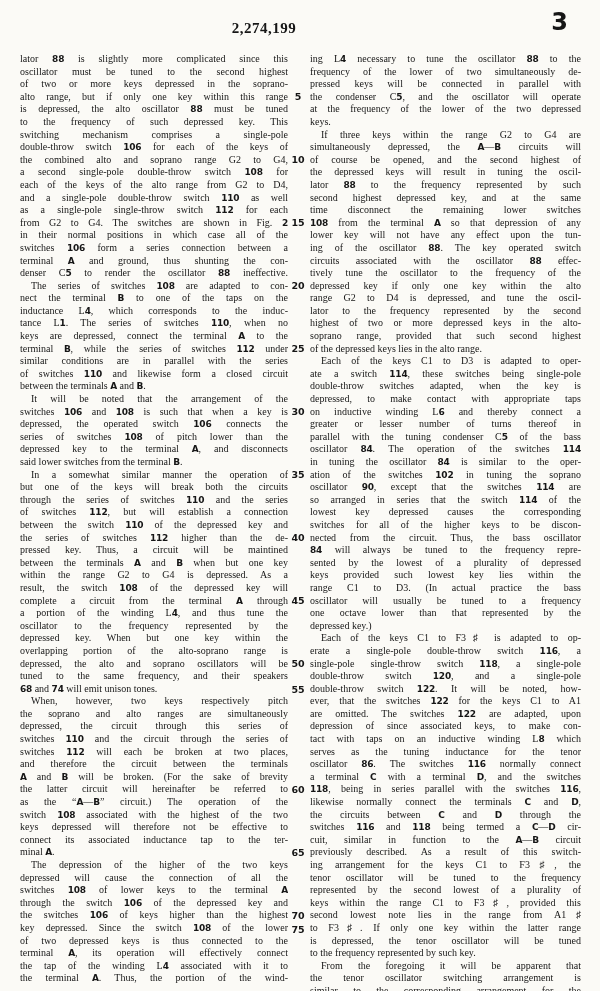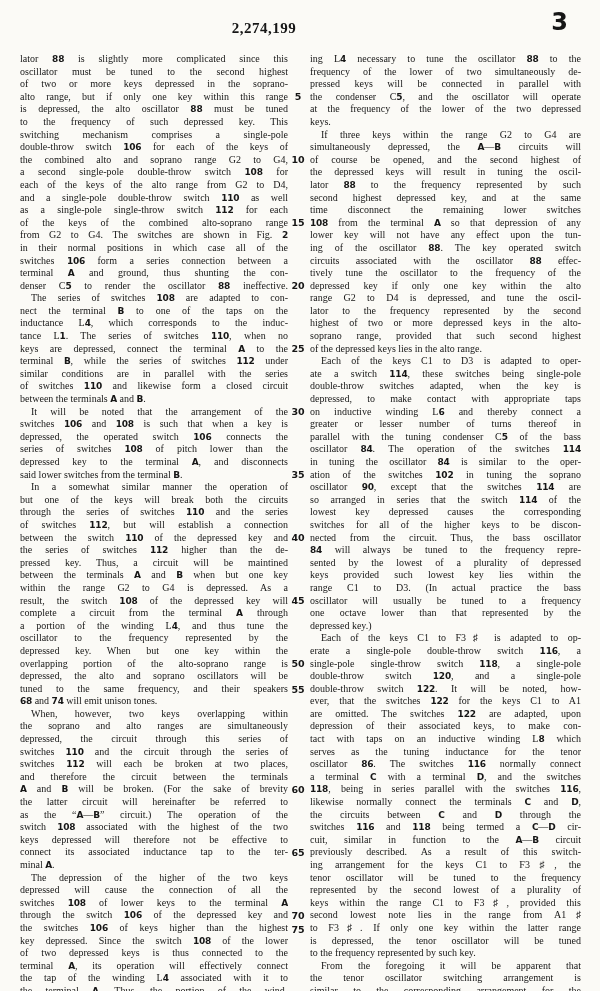--- a/index.html
+++ b/index.html
@@ -55,21 +55,20 @@
     <div class="tline">alto range, but if only one key within this range</div>
     <div class="tline">is depressed, the alto oscillator <b>88</b> must be tuned</div>
     <div class="tline">to the frequency of such depressed key. This</div>
     <div class="tline">switching mechanism comprises a single-pole</div>
     <div class="tline">double-throw switch <b>106</b> for each of the keys of</div>
     <div class="tline">the combined alto and soprano range G2 to G4,</div>
     <div class="tline">a second single-pole double-throw switch <b>108</b> for</div>
     <div class="tline">each of the keys of the alto range from G2 to D4,</div>
     <div class="tline">and a single-pole double-throw switch <b>110</b> as well</div>
     <div class="tline">as a single-pole single-throw switch <b>112</b> for each</div>
-    <div class="tline">of the keys of the combined alto-soprano range</div>
     <div class="tline">from G2 to G4. The switches are shown in Fig. <b>2</b></div>
     <div class="tline">in their normal positions in which case all of the</div>
     <div class="tline">switches <b>106</b> form a series connection between a</div>
     <div class="tline">terminal <b>A</b> and ground, thus shunting the con-</div>
     <div class="tline">denser C<b>5</b> to render the oscillator <b>88</b> ineffective.</div>
     <div class="tline ind">The series of switches <b>108</b> are adapted to con-</div>
     <div class="tline">nect the terminal <b>B</b> to one of the taps on the</div>
     <div class="tline">inductance L<b>4</b>, which corresponds to the induc-</div>
     <div class="tline">tance L<b>1</b>. The series of switches <b>110</b>, when no</div>
     <div class="tline">keys are depressed, connect the terminal <b>A</b> to the</div>
@@ -94,21 +93,21 @@
     <div class="tline">within the range G2 to G4 is depressed. As a</div>
     <div class="tline">result, the switch <b>108</b> of the depressed key will</div>
     <div class="tline">complete a circuit from the terminal <b>A</b> through</div>
     <div class="tline">a portion of the winding L<b>4</b>, and thus tune the</div>
     <div class="tline">oscillator to the frequency represented by the</div>
     <div class="tline">depressed key. When but one key within the</div>
     <div class="tline">overlapping portion of the alto-soprano range is</div>
     <div class="tline">depressed, the alto and soprano oscillators will be</div>
     <div class="tline">tuned to the same frequency, and their speakers</div>
     <div class="tline flush"><b>68</b> and <b>74</b> will emit unison tones.</div>
-    <div class="tline ind">When, however, two keys overlapping within</div>
+    <div class="tline ind">When, however, two keys respectively pitch</div>
     <div class="tline">the soprano and alto ranges are simultaneously</div>
     <div class="tline">depressed, the circuit through this series of</div>
     <div class="tline">switches <b>110</b> and the circuit through the series of</div>
     <div class="tline">switches <b>112</b> will each be broken at two places,</div>
     <div class="tline">and therefore the circuit between the terminals</div>
     <div class="tline"><b>A</b> and <b>B</b> will be broken. (For the sake of brevity</div>
     <div class="tline">the latter circuit will hereinafter be referred to</div>
     <div class="tline">as the “<b>A</b>—<b>B</b>” circuit.) The operation of the</div>
     <div class="tline">switch <b>108</b> associated with the highest of the two</div>
     <div class="tline">keys depressed will therefore not be effective to</div>
@@ -189,21 +188,21 @@
     <div class="tline">oscillator will usually be tuned to a frequency</div>
     <div class="tline">one octave lower than that represented by the</div>
     <div class="tline flush">depressed key.)</div>
     <div class="tline ind">Each of the keys C1 to F3♯ is adapted to op-</div>
     <div class="tline">erate a single-pole double-throw switch <b>116</b>, a</div>
     <div class="tline">single-pole single-throw switch <b>118</b>, a single-pole</div>
     <div class="tline">double-throw switch <b>120</b>, and a single-pole</div>
     <div class="tline">double-throw switch <b>122</b>. It will be noted, how-</div>
     <div class="tline">ever, that the switches <b>122</b> for the keys C1 to A1</div>
     <div class="tline">are omitted. The switches <b>122</b> are adapted, upon</div>
-    <div class="tline">depression of their associated keys, to make con-</div>
+    <div class="tline">depression of since associated keys, to make con-</div>
     <div class="tline">tact with taps on an inductive winding L<b>8</b> which</div>
     <div class="tline">serves as the tuning inductance for the tenor</div>
     <div class="tline">oscillator <b>86</b>. The switches <b>116</b> normally connect</div>
     <div class="tline">a terminal <b>C</b> with a terminal <b>D</b>, and the switches</div>
     <div class="tline"><b>118</b>, being in series parallel with the switches <b>116</b>,</div>
     <div class="tline">likewise normally connect the terminals <b>C</b> and <b>D</b>,</div>
     <div class="tline">the circuits between <b>C</b> and <b>D</b> through the</div>
     <div class="tline">switches <b>116</b> and <b>118</b> being termed a <b>C</b>—<b>D</b> cir-</div>
     <div class="tline">cuit, similar in function to the <b>A</b>—<b>B</b> circuit</div>
     <div class="tline">previously described. As a result of this switch-</div>

